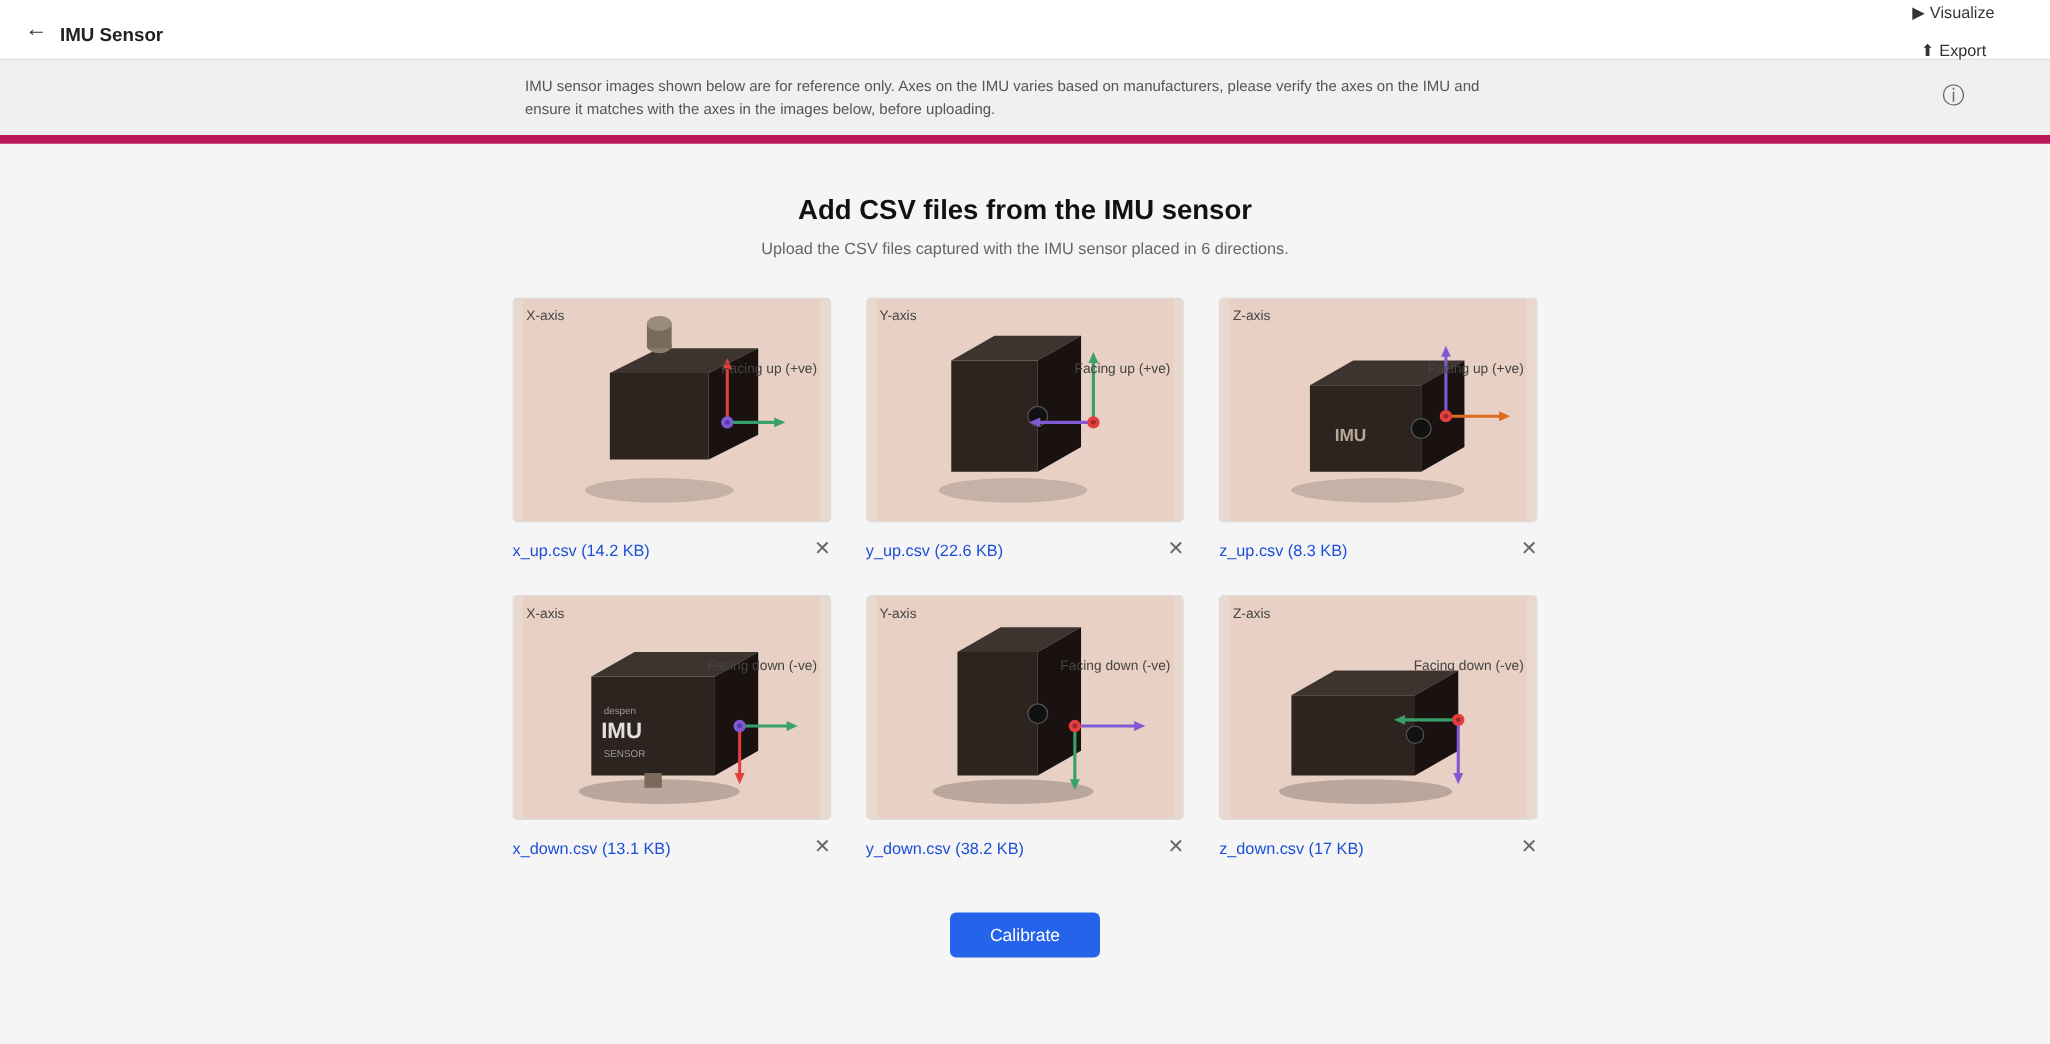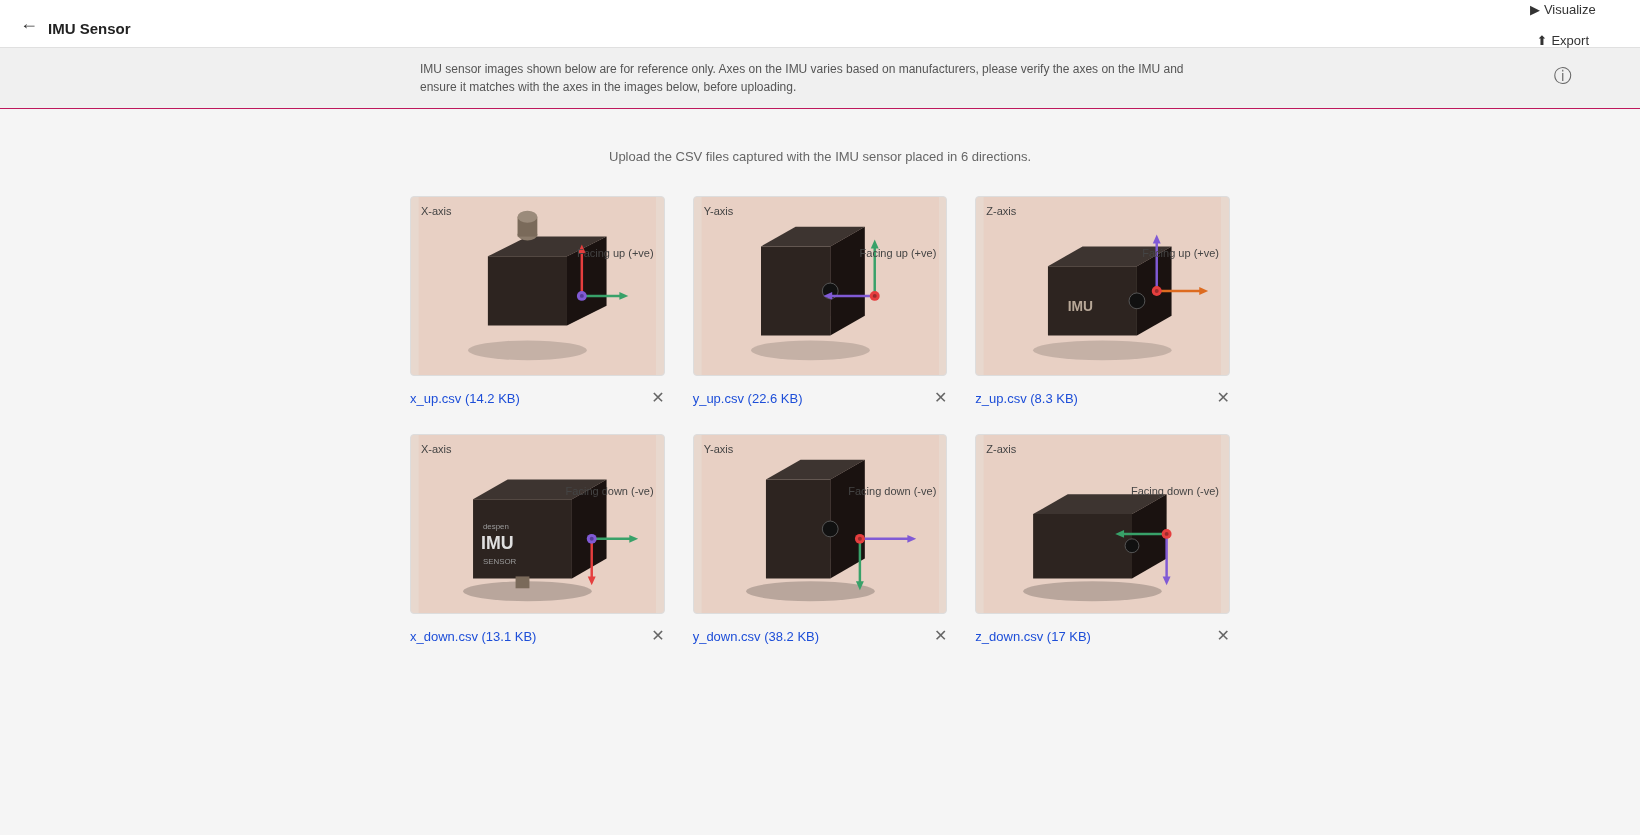--- a/index.html
+++ b/index.html
@@ -78,21 +78,21 @@
       background: none;
       border: none;
       cursor: pointer;
       font-size: 18px;
       color: #666;
     }
 
     
     .notice-banner {
       background: #f0f0f0;
-      border-bottom: 1px solid #be185d;
+      border-bottom: 7px solid #be185d;
       padding: 12px 20px;
       text-align: left;
     }
     .notice-banner p {
       font-size: 12px;
       color: #555;
       max-width: 800px;
       margin: 0 auto;
       line-height: 1.5;
     }
@@ -231,20 +231,21 @@
       <span>ⓘ</span>
     </button>
   </div>
 </header>
 
 <div class="notice-banner">
   <p>IMU sensor images shown below are for reference only. Axes on the IMU varies based on manufacturers, please verify the axes on the IMU and ensure it matches with the axes in the images below, before uploading.</p>
 </div>
 
 <div class="main-content">
+  <h1 class="page-heading">Add CSV files from the IMU sensor</h1>
   <p class="page-subheading">Upload the CSV files captured with the IMU sensor placed in 6 directions.</p>
 
   <div class="sensor-grid" id="sensor-grid">
 
   <div class="sensor-item">
     <div class="sensor-image-card">
       <span class="axis-label-tl">X-axis</span>
       <span class="axis-label-tr">Facing up (+ve)</span>
       <svg class="imu-visual" viewBox="0 0 240 180" xmlns="http://www.w3.org/2000/svg">
 
@@ -421,13 +422,16 @@
       <circle cx="185" cy="100" r="2" fill="#9b2c2c"></circle>
     </svg>
     </div>
     <div class="file-info-row">
       <span class="file-name">z_down.csv  (17 KB)</span>
       <button class="remove-btn">✕</button>
     </div>
   </div>
     </div>
 
+  <div class="calibrate-section">
+    <button class="btn-calibrate">Calibrate</button>
+  </div>
 </div>
 
 </body></html>

